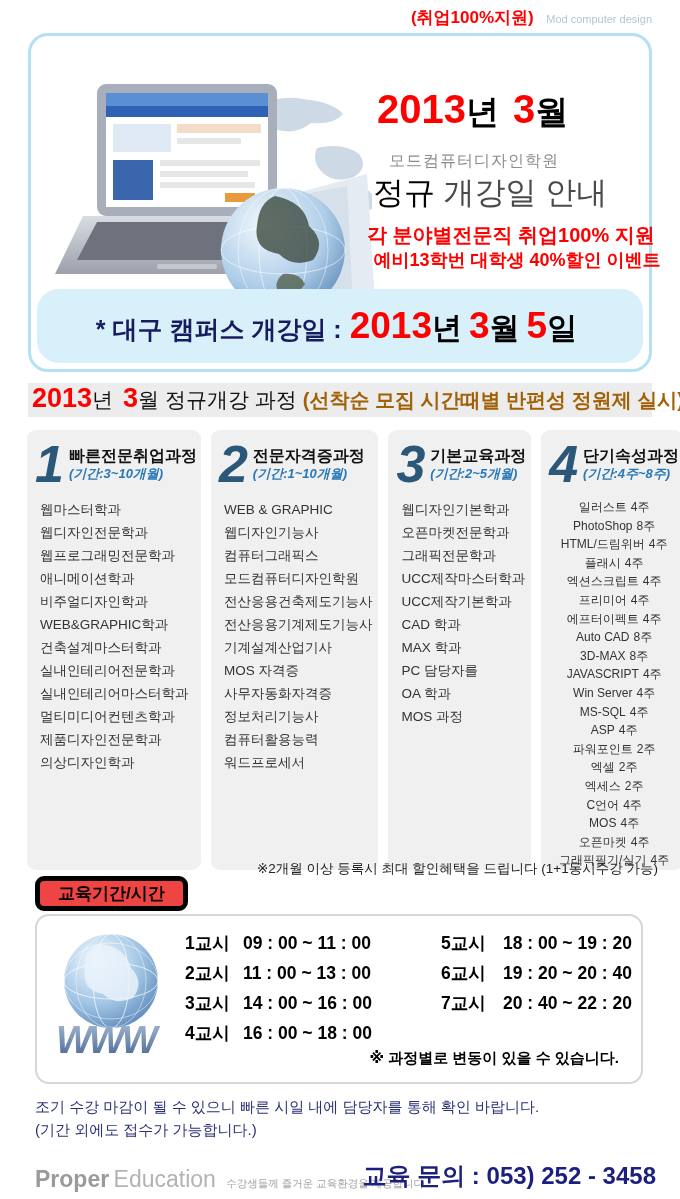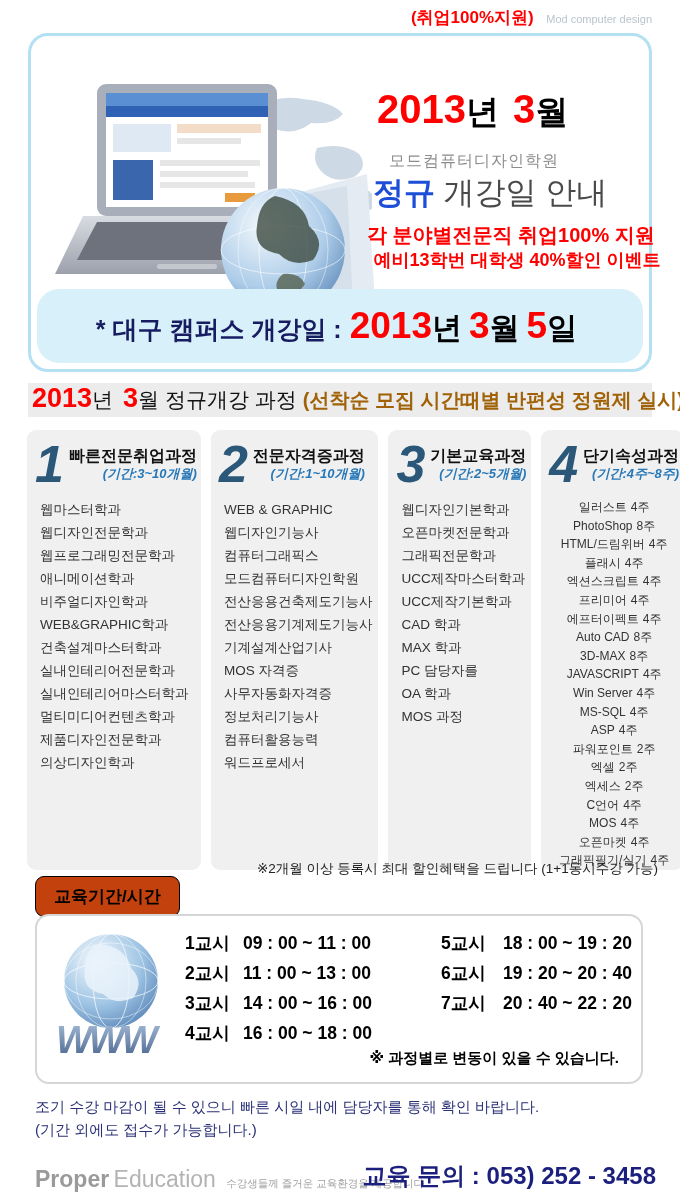--- a/index.html
+++ b/index.html
@@ -16,21 +16,21 @@
             border:3px solid #b3e1f3;border-radius:20px;background:#fff;}
   .hero-illu{position:absolute;left:14px;top:42px;}
 
   .hero-text{position:absolute;left:336px;top:52px;width:300px;}
   .date-line{line-height:42px;padding-left:10px;white-space:nowrap;}
   .d-red{color:#ff0000;font-weight:bold;font-size:40px;}
   .d-blk{color:#000;font-weight:bold;font-size:33px;}
   .d-sp{margin-left:14px;}
   .academy{margin-top:8px;font-size:16px;color:#8c8c8c;letter-spacing:1px;padding-left:22px;line-height:28px;white-space:nowrap;}
   .regular-line{line-height:36px;padding-left:6px;white-space:nowrap;}
-  .reg-bold{font-size:31px;font-weight:bold;color:#1d4ed8;}
+  .reg-bold{font-size:31px;font-weight:normal;color:#000000;}
   .reg-rest{font-size:31px;color:#4a4a4a;}
   .hero-red1{margin-top:6px;color:#ff0000;font-weight:bold;font-size:20px;line-height:26px;white-space:nowrap;}
   .hero-red2{color:#ff0000;font-weight:bold;font-size:18px;line-height:24px;text-align:center;white-space:nowrap;}
 
   .campus-band{position:absolute;left:6px;right:6px;bottom:6px;height:74px;
                background:#d8f0f9;border-radius:22px;
                display:flex;align-items:baseline;justify-content:center;padding-top:16px;box-sizing:border-box;white-space:nowrap;}
   .campus-label{color:#171c61;font-weight:bold;font-size:25px;margin-right:8px;}
   .c-num{color:#ff0000;font-weight:bold;font-size:37px;}
   .c-unit{color:#000;font-weight:bold;font-size:30px;margin-right:7px;}
@@ -41,34 +41,34 @@
   .s-red{color:#ff0000;font-weight:bold;font-size:27px;}
   .s-blk{color:#111;font-size:21px;}
   .s-m{margin-left:10px;}
   .s-sub{color:#a16207;font-weight:bold;font-size:20px;margin-left:6px;}
 
   
   .columns{position:absolute;left:27px;top:430px;width:633px;display:flex;gap:10px;align-items:stretch;}
   .col{flex:1;background:#f0f0f0;border-radius:9px;min-height:426px;box-sizing:border-box;}
   .col-head{display:flex;padding:12px 4px 8px 8px;}
   .col-num{font-size:52px;font-weight:bold;font-style:italic;color:#2b5878;line-height:44px;margin-right:5px;}
-  .col-titles{display:flex;flex-direction:column;justify-content:center;align-items:flex-end;}
+  .col-titles{display:flex;flex-direction:column;justify-content:center;}
   .col-title{font-size:16px;font-weight:bold;color:#111;line-height:19px;white-space:nowrap;}
   .col-period{font-size:13px;font-weight:bold;font-style:italic;color:#2878b8;line-height:17px;}
   ul.course-list{list-style:none;margin:4px 0 0 0;padding:0 6px 0 13px;}
   .course-item{font-size:13.5px;color:#333;line-height:23px;white-space:nowrap;}
   .course-row{display:flex;justify-content:center;font-size:12px;color:#333;line-height:18.6px;white-space:nowrap;}
   .cweek{margin-left:4px;}
   ul.compact{padding-right:9px;}
 
   .discount-note{position:absolute;right:22px;top:860px;font-size:13.5px;color:#222;}
 
   
-  .badge{position:absolute;left:35px;top:876px;background:#c2410c;border:1px solid #000000;
-         border-radius:9px;padding:8px 18px;font-size:17px;font-weight:bold;color:#000;}
+  .badge{position:absolute;left:35px;top:876px;background:#ef4444;border:5px solid #000000;
+         border-radius:9px;padding:1px 18px;font-size:17px;font-weight:bold;color:#000;}
   .schedule-box{position:absolute;left:35px;top:914px;width:608px;height:170px;
                 border:2px solid #d6d6d6;border-radius:14px;background:#fff;box-sizing:border-box;}
   .sched-illu{position:absolute;left:14px;top:10px;}
   .sched-grid{position:absolute;left:148px;top:12px;}
   .srow{display:grid;grid-template-columns:58px 198px 62px auto;font-weight:bold;font-size:17.5px;line-height:30px;white-space:nowrap;}
   .sched-note{position:absolute;right:22px;bottom:14px;font-size:15px;font-weight:bold;color:#000;}
 
   
   .bottom-note1{position:absolute;left:35px;top:1096px;font-size:15px;color:#2a3076;line-height:22px;}
   .bottom-note2{position:absolute;left:35px;top:1119px;font-size:15px;color:#2a3076;line-height:22px;}

